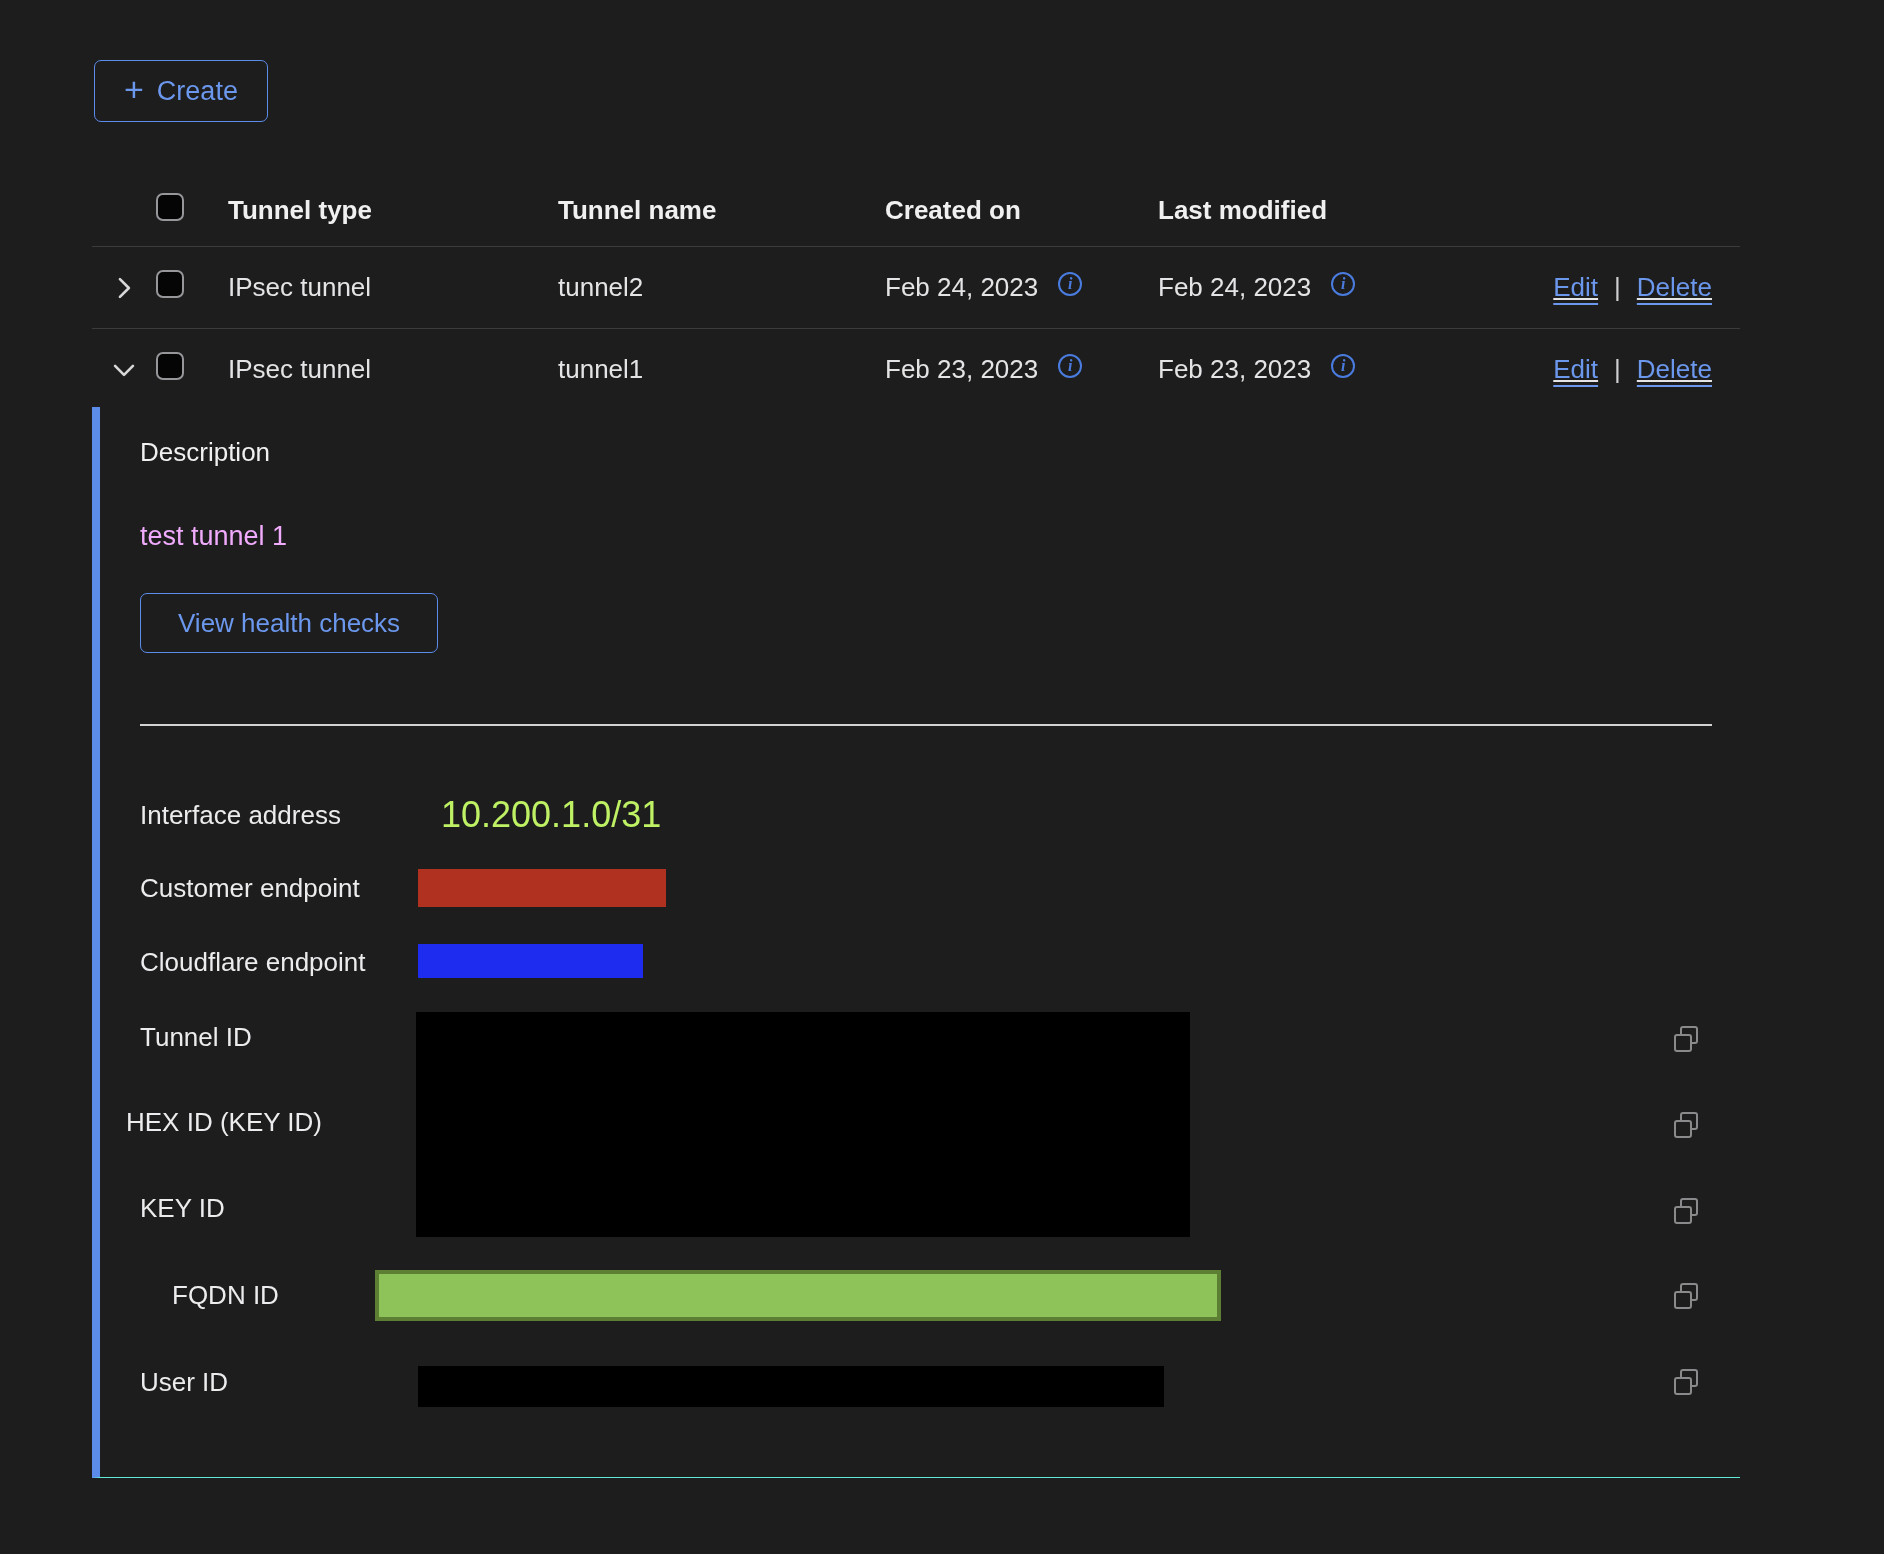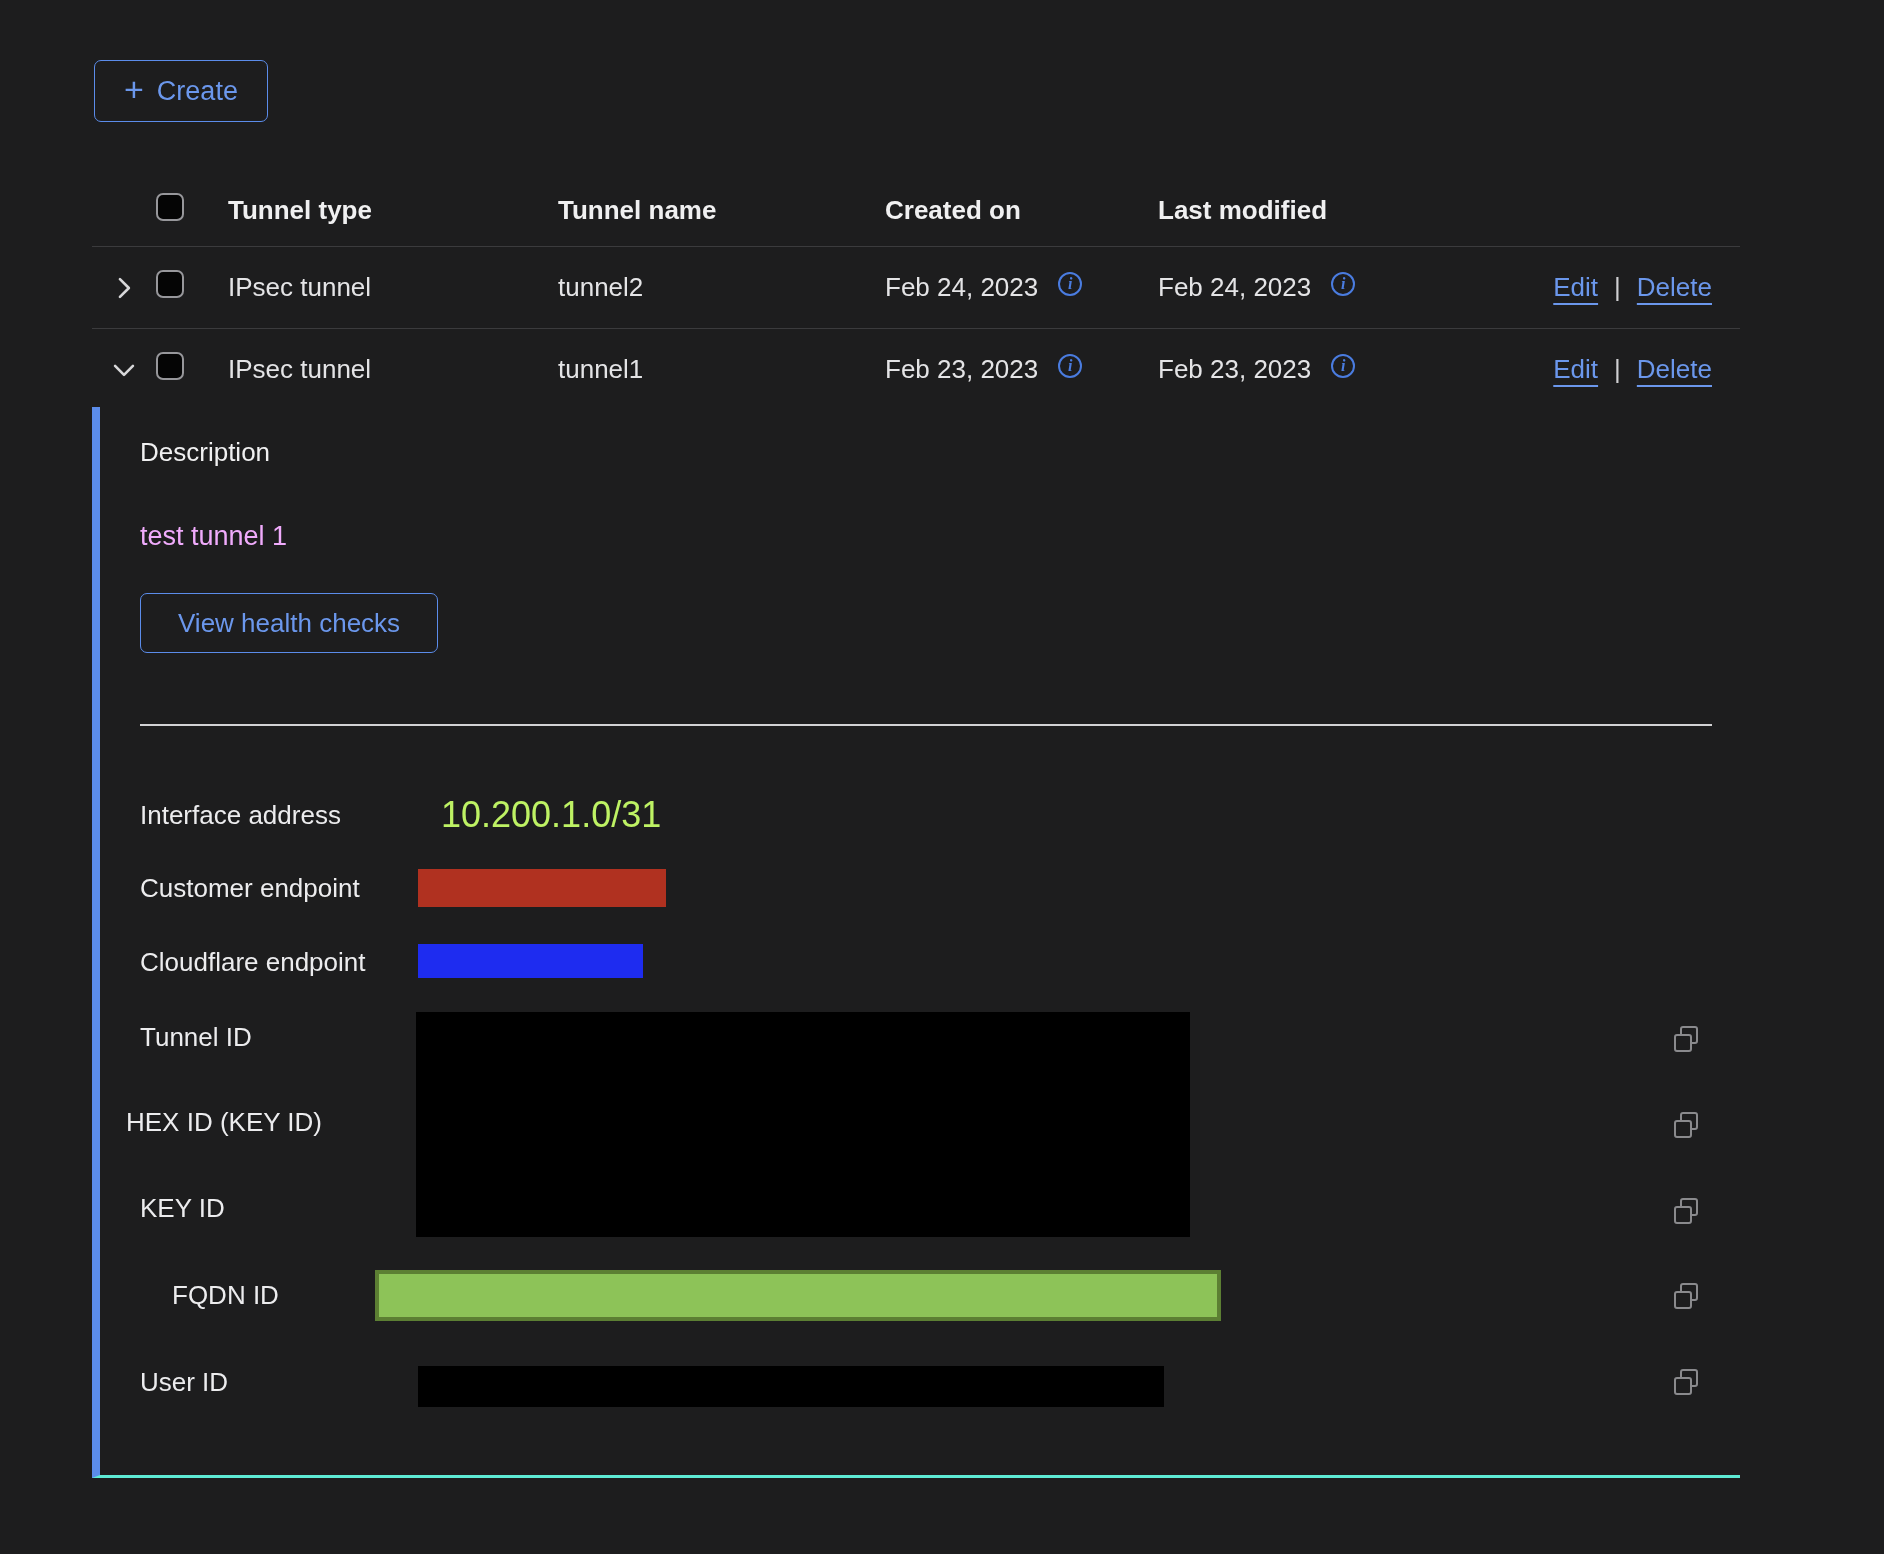--- a/index.html
+++ b/index.html
@@ -40,29 +40,29 @@
     display:inline-block;cursor:pointer;box-sizing:border-box;
   }
   .date-cell{display:flex;align-items:flex-start;gap:20px;}
   .info-icon{
     width:24px;height:24px;border-radius:50%;
     border:2px solid #4a7ce0;color:#4a7ce0;
     display:inline-flex;align-items:center;justify-content:center;
     font-size:16px;font-weight:600;box-sizing:border-box;cursor:pointer;
     font-family:"Liberation Serif","DejaVu Serif",serif;font-style:italic;
   }
-  .actions-cell{display:flex;justify-content:flex-end;align-items:center;padding-right:28px;font-size:26px;}
+  .actions-cell{display:flex;justify-content:flex-end;align-items:center;padding-right:28px;font-size:26px;text-decoration:underline;}
   .link{color:#6b97ec;text-decoration:underline;text-underline-offset:7px;text-decoration-thickness:1.5px;cursor:pointer;}
   .sep{color:#cfcfd2;margin:0 16px;text-decoration:none;}
 
   
   .panel{
     position:absolute;left:92px;top:407px;width:1648px;height:1071px;
     border-left:8px solid #5b8cea;
-    border-bottom:3px solid #5eead4;
+    border-bottom:1px solid #5eead4;
     box-sizing:border-box;
   }
   .panel .label{position:absolute;font-size:26px;color:#ececee;line-height:30px;white-space:nowrap;}
   .desc-label{left:40px;top:30px;}
   .desc-value{position:absolute;left:40px;top:114px;font-size:27px;color:#f0abfc;line-height:30px;}
   .health-btn{
     position:absolute;left:40px;top:186px;height:60px;
     display:inline-flex;align-items:center;padding:16px 37px;
     background:transparent;border:1.5px solid #5b8cea;border-radius:7px;
     color:#6b97ec;font-size:26px;cursor:pointer;font-family:inherit;

